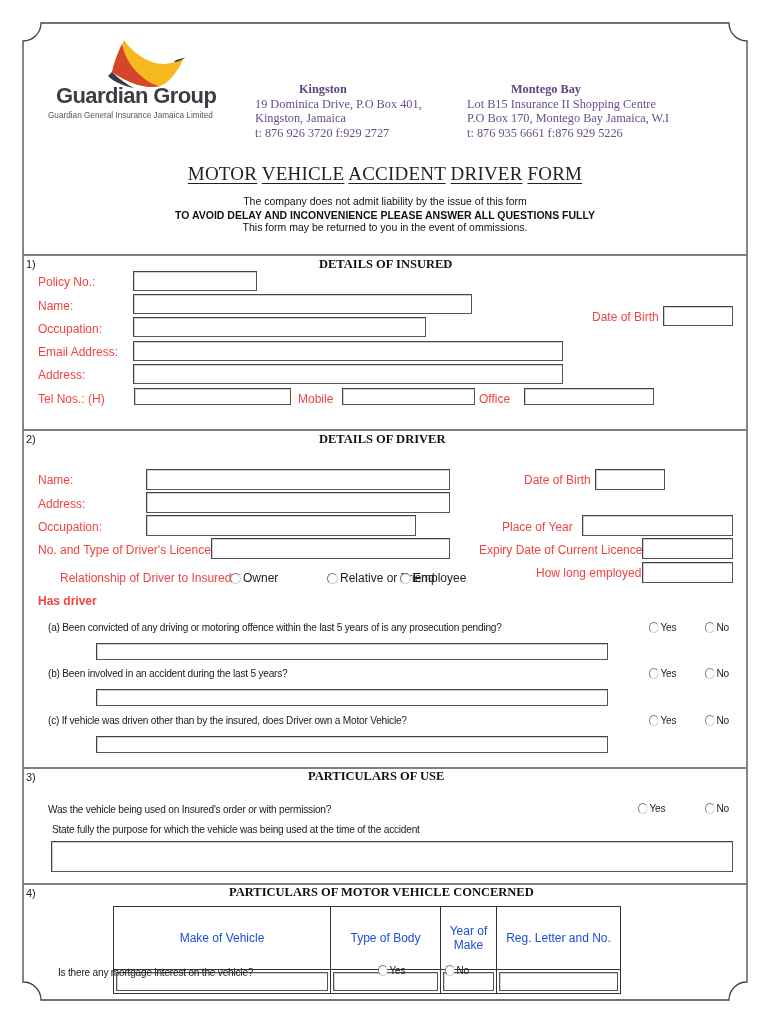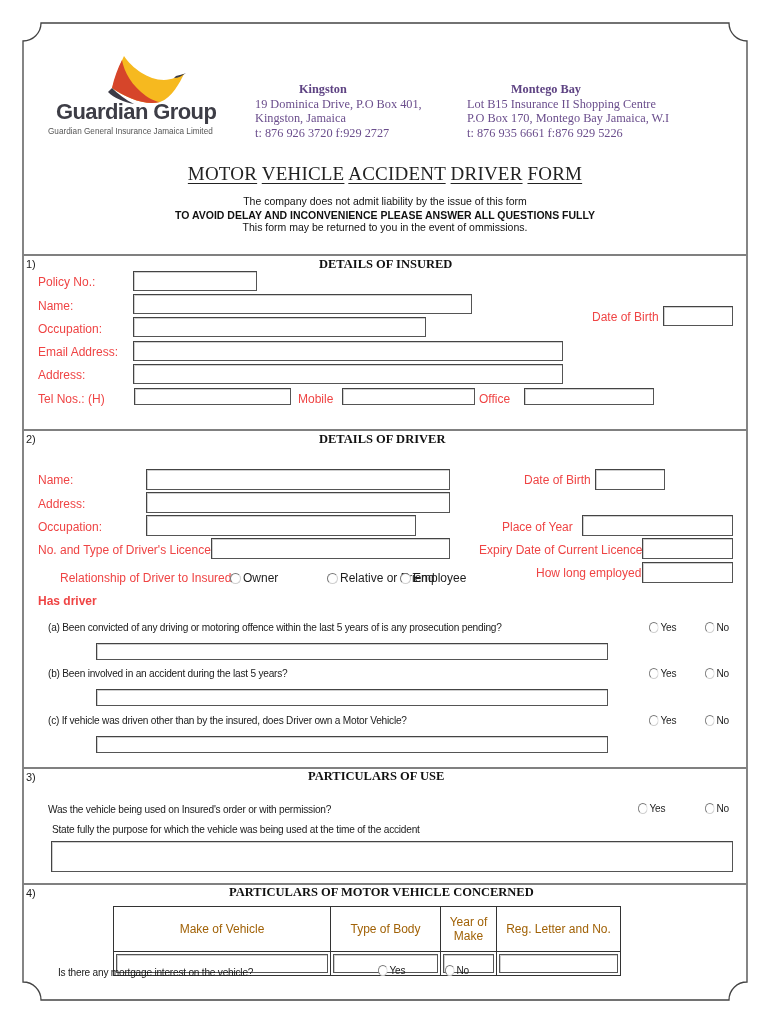--- a/index.html
+++ b/index.html
@@ -20,32 +20,32 @@
   .narrow { font-family: "Liberation Sans", sans-serif; font-size: 11.5px; letter-spacing: -0.25px; transform-origin: left center; transform: scaleX(0.88); }
 
   .addr-block { position: absolute; font-family: "Liberation Serif", serif; font-size: 12.3px; line-height: 14.5px; color: #6a4d8c; white-space: nowrap; }
   .addr-block .city { font-weight: bold; color: #5e4383; margin-left: 44px; }
 
   .title { position: absolute; left: 0; width: 770px; text-align: center; top: 163px; font-family: "Liberation Serif", serif; font-size: 19px; color: #222; letter-spacing: 0.2px; }
   .title span { text-decoration: underline; text-decoration-thickness: 1px; text-underline-offset: 3px; }
   .notice { position: absolute; left: 0; width: 770px; text-align: center; font-size: 10.5px; color: #111; }
 
   table.vehicle { position: absolute; left: 113px; top: 906px; border-collapse: collapse; }
-  table.vehicle th { font-weight: normal; font-size: 12px; height: 26px; border: 1px solid #333; text-align: center; padding: 8px 4px; color: #a16207; }
+  table.vehicle th { font-weight: normal; font-size: 12px; height: 26px; border: 1px solid #333; text-align: center; padding: 17px 4px; color: #1d4ed8; }
   table.vehicle td { border: 1px solid #333; height: 24px; padding: 2px; }
   table.vehicle td .cell-input { width: 100%; height: 100%; border: 1px solid #555; box-shadow: inset 1px 1px 0 #cfcfcf; }
 </style>
 </head>
 <body>
 
 <svg class="frame" viewBox="0 0 770 1024" width="770" height="1024">
   <path d="M41,23 L729,23 A18,18 0 0 0 747,41 L747,982 A18,18 0 0 0 729,1000 L41,1000 A18,18 0 0 0 23,982 L23,41 A18,18 0 0 0 41,23 Z" fill="none" stroke="#444" stroke-width="1.3"></path>
 </svg>
 
-<div class="abs" style="left:46px; top:52px; width:180px; height:90px;">
+<div class="abs" style="left:46px; top:36px; width:180px; height:90px;">
   <svg width="90" height="52" viewBox="0 0 90 52" style="position:absolute; left:56px; top:2px;">
     <path d="M22,2 C30,14 46,26 62,26 C70,26 76,22 82,20 C78,28 70,44 58,48 C44,52 24,44 10,34 C14,22 18,10 22,2 Z" fill="#f6b91f"></path>
     <path d="M20,6 C22,18 30,32 44,42 C50,46 56,48 58,48 C44,52 24,44 10,34 C12,24 16,14 20,6 Z" fill="#d6452a"></path>
     <path d="M10,34 C16,40 24,46 32,50 C22,48 12,44 6,38 Z" fill="#3b3a45"></path>
     <path d="M74,22 C78,21 82,20 84,19 C80,22 76,24 72,24 Z" fill="#3b3a45"></path>
   </svg>
   <div style="position:absolute; left:10px; top:47px; font-family:'Liberation Sans',sans-serif; font-weight:bold; font-size:22px; color:#3d3d46; letter-spacing:-0.6px; white-space:nowrap;">Guardian Group</div>
   <div style="position:absolute; left:2px; top:75px; font-size:8.2px; color:#555; white-space:nowrap;">Guardian General Insurance Jamaica Limited</div>
 </div>
 

